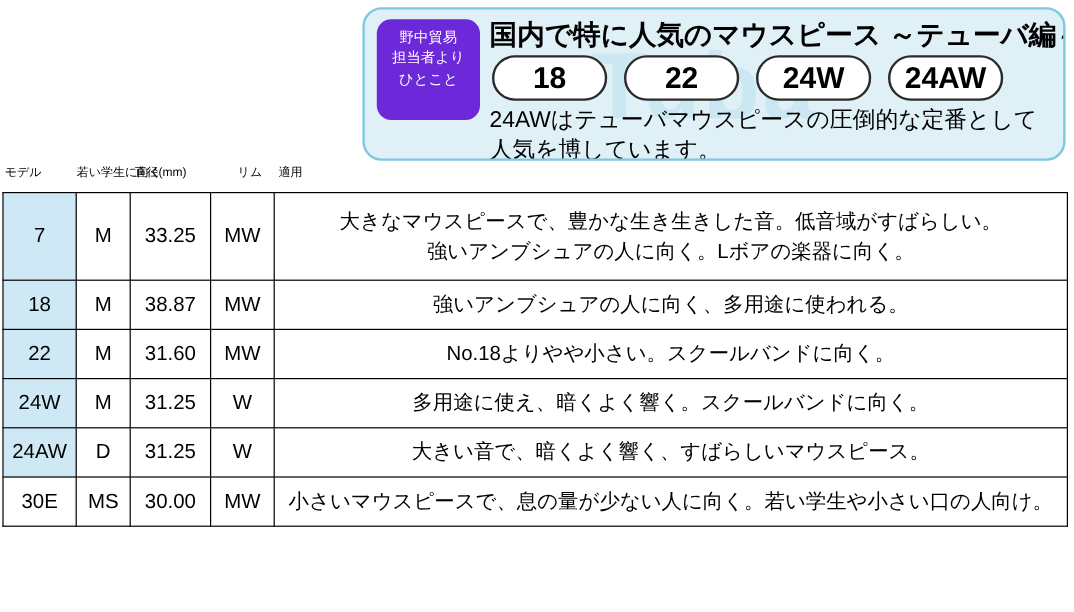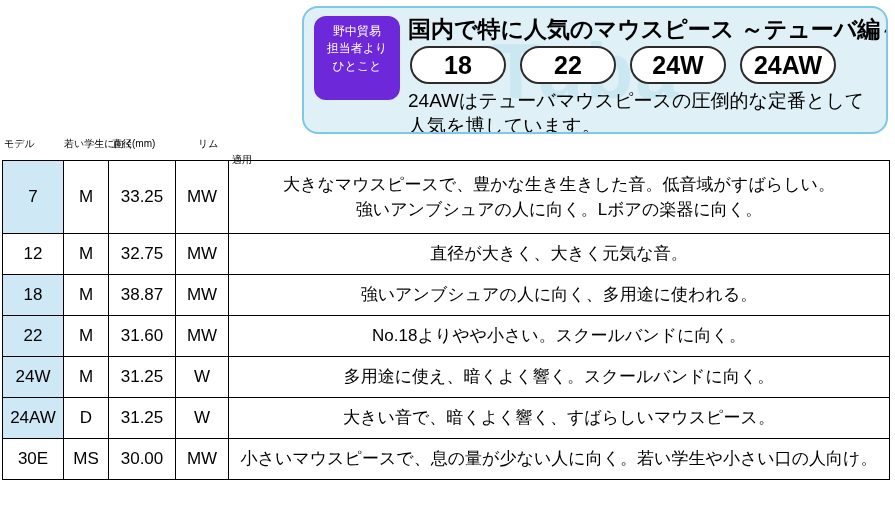--- a/index.html
+++ b/index.html
@@ -103,21 +103,21 @@
   .col-labels span {
     position: absolute;
     font-size: 10px;
     white-space: nowrap;
     top: 0;
   }
   .lbl-model  { left: 4px; }
   .lbl-cup    { left: 64px; font-size: 11px; }
   .lbl-dia    { left: 112px; }
   .lbl-rim    { left: 180px; margin-left: 18px; }
-  .lbl-use    { left: 232px; margin-top: 16px; }
+  .lbl-use    { left: 232px; }
 
   
   table.spec {
     position: absolute;
     left: 2px;
     top: 160px;
     width: 888px;
     border-collapse: collapse;
     table-layout: fixed;
   }
@@ -181,27 +181,20 @@
       <td class="c-model hl first">7</td>
       <td class="c-cup first">M</td>
       <td class="c-dia first">33.25</td>
       <td class="c-rim first">MW</td>
       <td class="c-use first">
         <span class="use-line">大きなマウスピースで、豊かな生き生きした音。低音域がすばらしい。</span>
         <span class="use-line">強いアンブシュアの人に向く。Lボアの楽器に向く。</span>
       </td>
     </tr>
     <tr>
-      <td class="c-model">12</td>
-      <td class="c-cup">M</td>
-      <td class="c-dia">32.75</td>
-      <td class="c-rim">MW</td>
-      <td class="c-use">直径が大きく、大きく元気な音。</td>
-    </tr>
-    <tr>
       <td class="c-model hl">18</td>
       <td class="c-cup">M</td>
       <td class="c-dia">38.87</td>
       <td class="c-rim">MW</td>
       <td class="c-use">強いアンブシュアの人に向く、多用途に使われる。</td>
     </tr>
     <tr>
       <td class="c-model hl">22</td>
       <td class="c-cup">M</td>
       <td class="c-dia">31.60</td>

